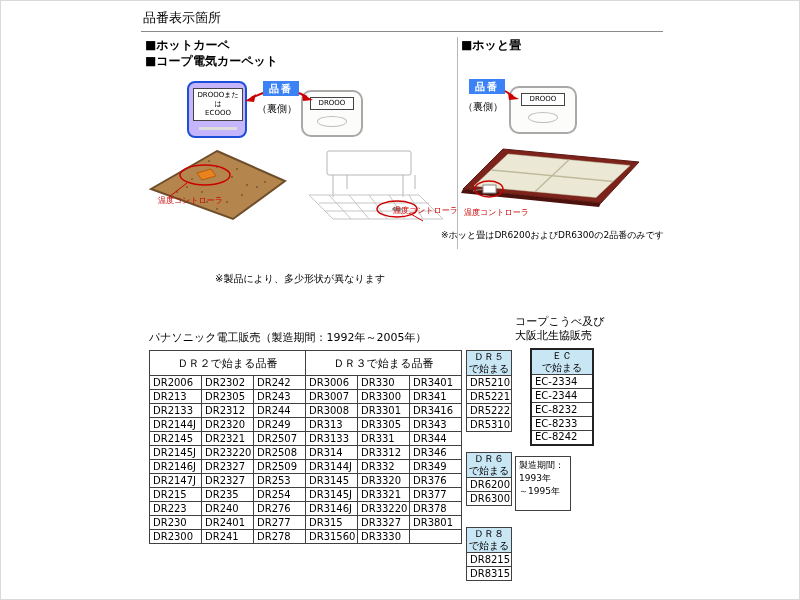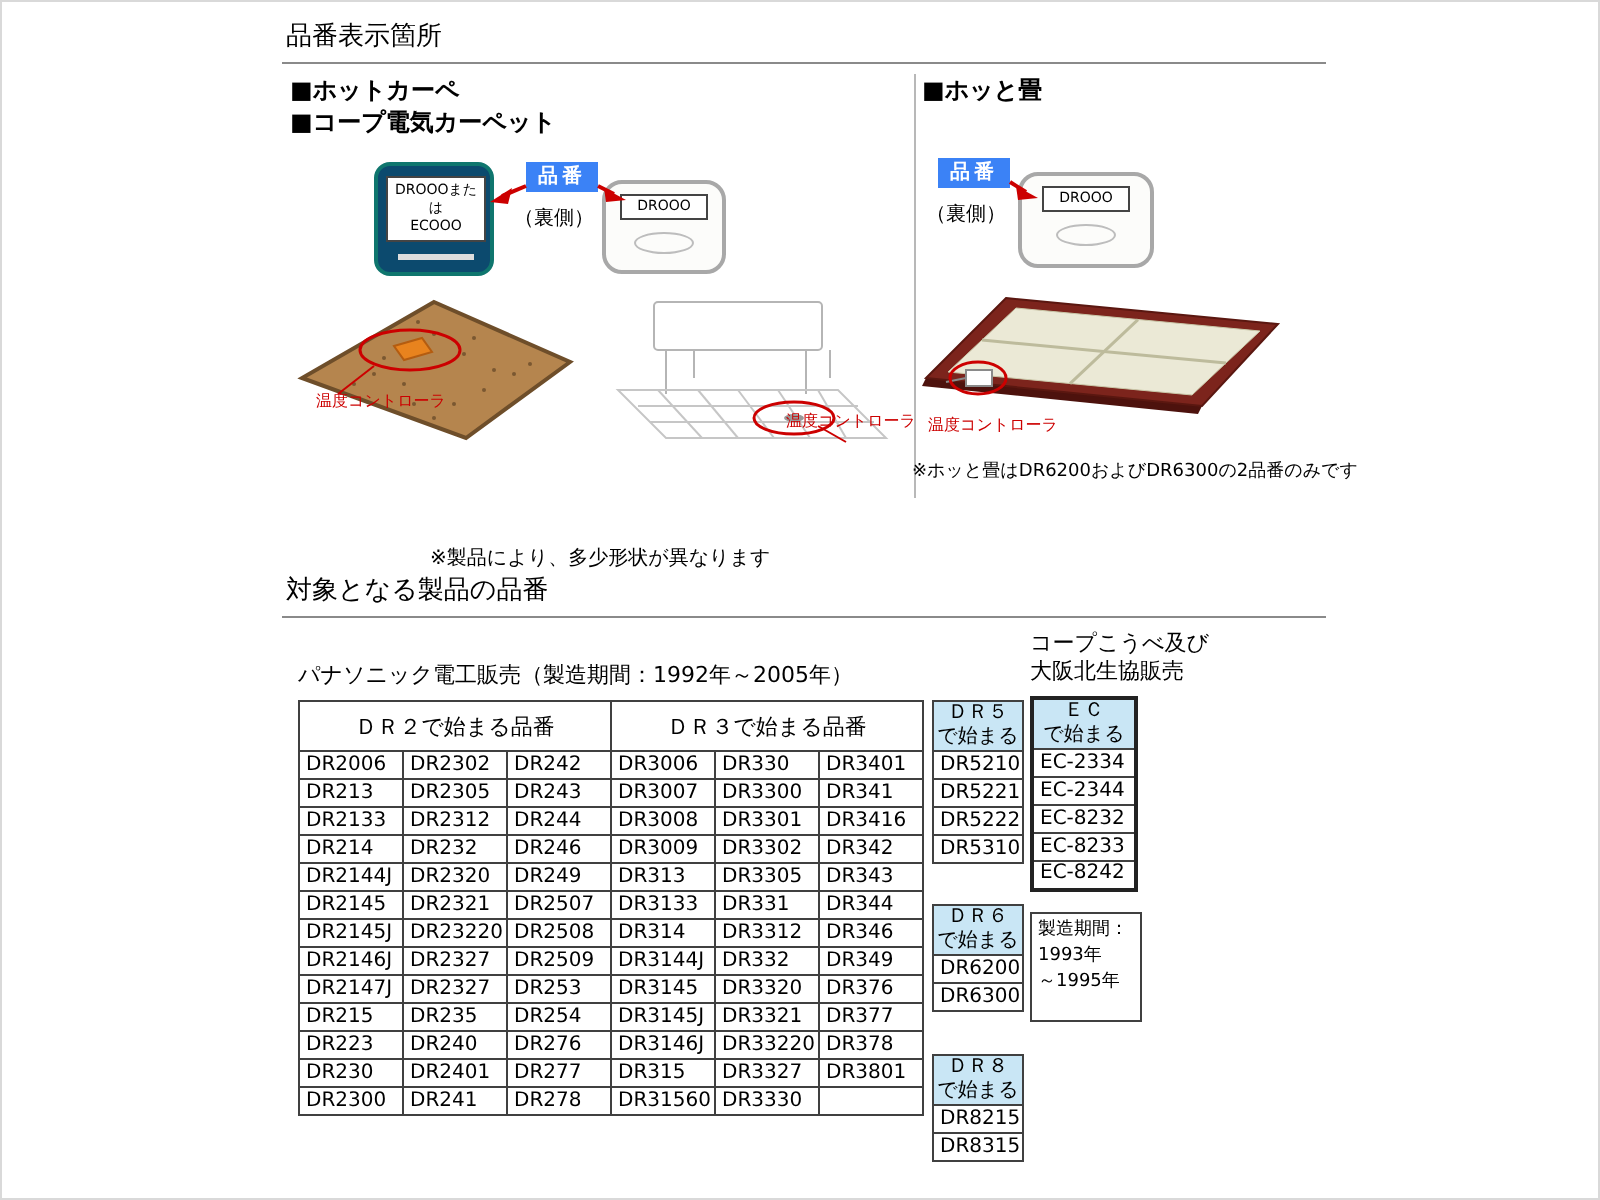--- a/index.html
+++ b/index.html
@@ -5,21 +5,21 @@
   * { margin:0; padding:0; box-sizing:border-box; }
   html,body { background:#fff; }
   body { font-family:"DejaVu Sans","Liberation Sans",sans-serif; color:#000; }
   .page { position:relative; width:800px; height:600px; background:#fff; border:1px solid #d9d9d9; overflow:hidden; }
   .abs { position:absolute; }
   .sec-title { font-size:13px; color:#000; width:522px; border-bottom:1px solid #8a8a8a; padding:2px 0 4px 2px; }
   .sub-head { font-size:12px; font-weight:bold; line-height:16px; white-space:nowrap; }
   .divider-v { width:1px; background:#b8b8b8; }
   .badge { width:36px; height:15px; background:#3b82f6; color:#fff; font-size:10px; font-weight:bold; text-align:center; line-height:15px; letter-spacing:2px; }
   .back-label { font-size:10px; white-space:nowrap; }
-  .sticker { border:2px solid #0f766e; border-radius:8px; background:#0c4a6e; }
+  .sticker { border:2px solid #1d4ed8; border-radius:8px; background:#c4b5fd; }
   .mini-label { position:absolute; background:#fff; border:1px solid #444; font-size:7px; line-height:9px; text-align:center; }
   .controller { border:2px solid #a8a8a8; border-radius:10px; background:#fcfcfa; }
   .controller .mini-label { left:50%; transform:translateX(-50%); top:5px; width:44px; line-height:11px; }
   .controller .dial { position:absolute; left:50%; transform:translateX(-50%); top:24px; width:30px; height:11px; border:1px solid #bdbdbd; border-radius:50%; }
   .caption-red { font-size:8px; color:#cc0000; white-space:nowrap; }
   .note { font-size:10px; white-space:nowrap; }
   .note-sm { font-size:9px; }
   .label-11 { font-size:11px; line-height:14px; white-space:nowrap; }
   .model-table { border-collapse:collapse; table-layout:fixed; background:#fff; }
   .model-table th, .model-table td { border:1px solid #404040; white-space:nowrap; overflow:hidden; }
@@ -140,25 +140,22 @@
     <polygon points="42,4 178,17 140,58 2,44" fill="#7c241c" stroke="#5a1710" stroke-width="1"></polygon>
     <polygon points="47,9 169,20.5 135,52.5 13,41" fill="#ebe9d6" stroke="#c9c7a8" stroke-width="0.5"></polygon>
     <line x1="108" y1="14.8" x2="74" y2="46.8" stroke="#bdbb9c" stroke-width="1.5"></line>
     <line x1="30" y1="25" x2="152" y2="36.5" stroke="#bdbb9c" stroke-width="1.5"></line>
     <polyline points="22,44 12,46" fill="none" stroke="#8a8a8a" stroke-width="1"></polyline>
     <rect x="22" y="40" width="13" height="8" fill="#fff" stroke="#8a8a8a" stroke-width="1"></rect>
     <ellipse cx="28" cy="44" rx="14" ry="8" fill="none" stroke="#cc0000" stroke-width="1.5"></ellipse>
   </svg>
   <div class="abs caption-red" style="left:463px;top:206px;">温度コントローラ</div>
 
-  <div class="abs note note-sm" style="left:455px;top:228px;">※ホッと畳はDR6200およびDR6300の2品番のみです</div>
-
-  <div class="abs sec-title" style="left:140px;top:283px;">
-    <span>対象となる製品の品番</span>
-  </div>
+  <div class="abs note note-sm" style="left:440px;top:228px;">※ホッと畳はDR6200およびDR6300の2品番のみです</div>
+
 
   <div class="abs label-11" style="left:148px;top:330px;">パナソニック電工販売（製造期間：1992年～2005年）</div>
 
   <div class="abs label-11" style="left:514px;top:314px;">
     <div>コープこうべ及び</div>
     <div>大阪北生協販売</div>
   </div>
 
   <table class="abs model-table" style="left:148px;top:349px;">
     <colgroup>
@@ -197,28 +194,20 @@
 
         <tr>
           <td>DR2133</td>
           <td>DR2312</td>
           <td>DR244</td>
           <td>DR3008</td>
           <td>DR3301</td>
           <td>DR3416</td>
         </tr>
 
-        <tr>
-          <td>DR214</td>
-          <td>DR232</td>
-          <td>DR246</td>
-          <td>DR3009</td>
-          <td>DR3302</td>
-          <td>DR342</td>
-        </tr>
 
         <tr>
           <td>DR2144J</td>
           <td>DR2320</td>
           <td>DR249</td>
           <td>DR313</td>
           <td>DR3305</td>
           <td>DR343</td>
         </tr>
 
@@ -356,21 +345,21 @@
 
     <tr>
           <td>DR8215</td>
         </tr>
         <tr>
           <td>DR8315</td>
         </tr>
       </tbody>
   </table>
 
-  <table class="abs model-table side ec-table" style="left:514px;top:347px;width:54px;border-radius:10px;">
+  <table class="abs model-table side ec-table" style="left:529px;top:347px;width:64px;border-radius:10px;">
     <thead>
       <tr>
           <th class="blue">
         <div>ＥＣ</div>
         <div>で始まる</div>
       </th>
         </tr>
     </thead>
     <tbody>
 

